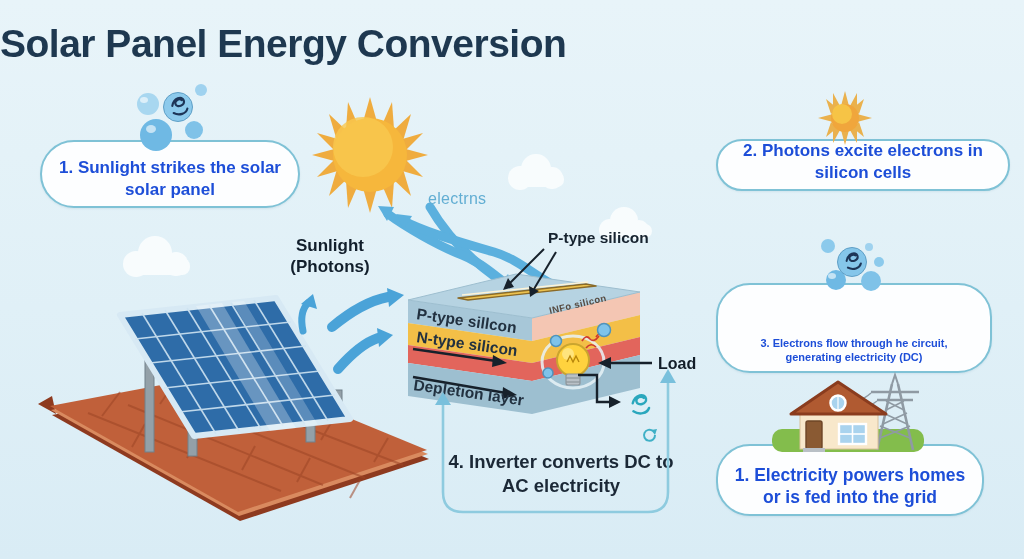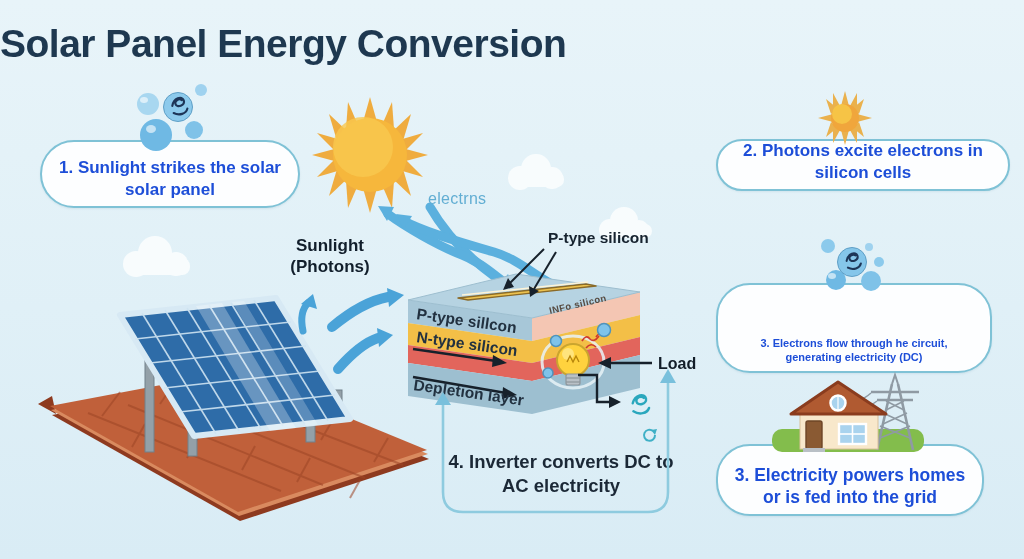--- a/index.html
+++ b/index.html
@@ -48,21 +48,21 @@
   <div class="pill pill-2">
     <span>2. Photons excite electrons in silicon cells</span>
   </div>
   <div class="pill pill-3">
     <span>3. Electrons flow through he circuit, generating electricity (DC)</span>
   </div>
   <div class="step4-text">
     <span>4. Inverter converts DC to AC electricity</span>
   </div>
   <div class="pill pill-5">
-    <span>3. Electricity powers homes or is fed into the grid</span>
+    <span>1. Electricity powers homes or is fed into the grid</span>
   </div>
 
   <svg class="art" width="1024" height="559" viewBox="0 0 1024 559">
     <defs>
       <g id="esquig">
         <path d="M -6,-2 C -2,-10 8,-10 8,-4 C 8,2 -2,2 -2,-3 C -2,-7 4,-8 6,-5 M -7,6 C -2,11 6,11 9,6" fill="none" stroke-width="2.4" stroke-linecap="round"></path>
       </g>
     </defs>
 
     <g fill="#fafdfe" opacity="0.95">

